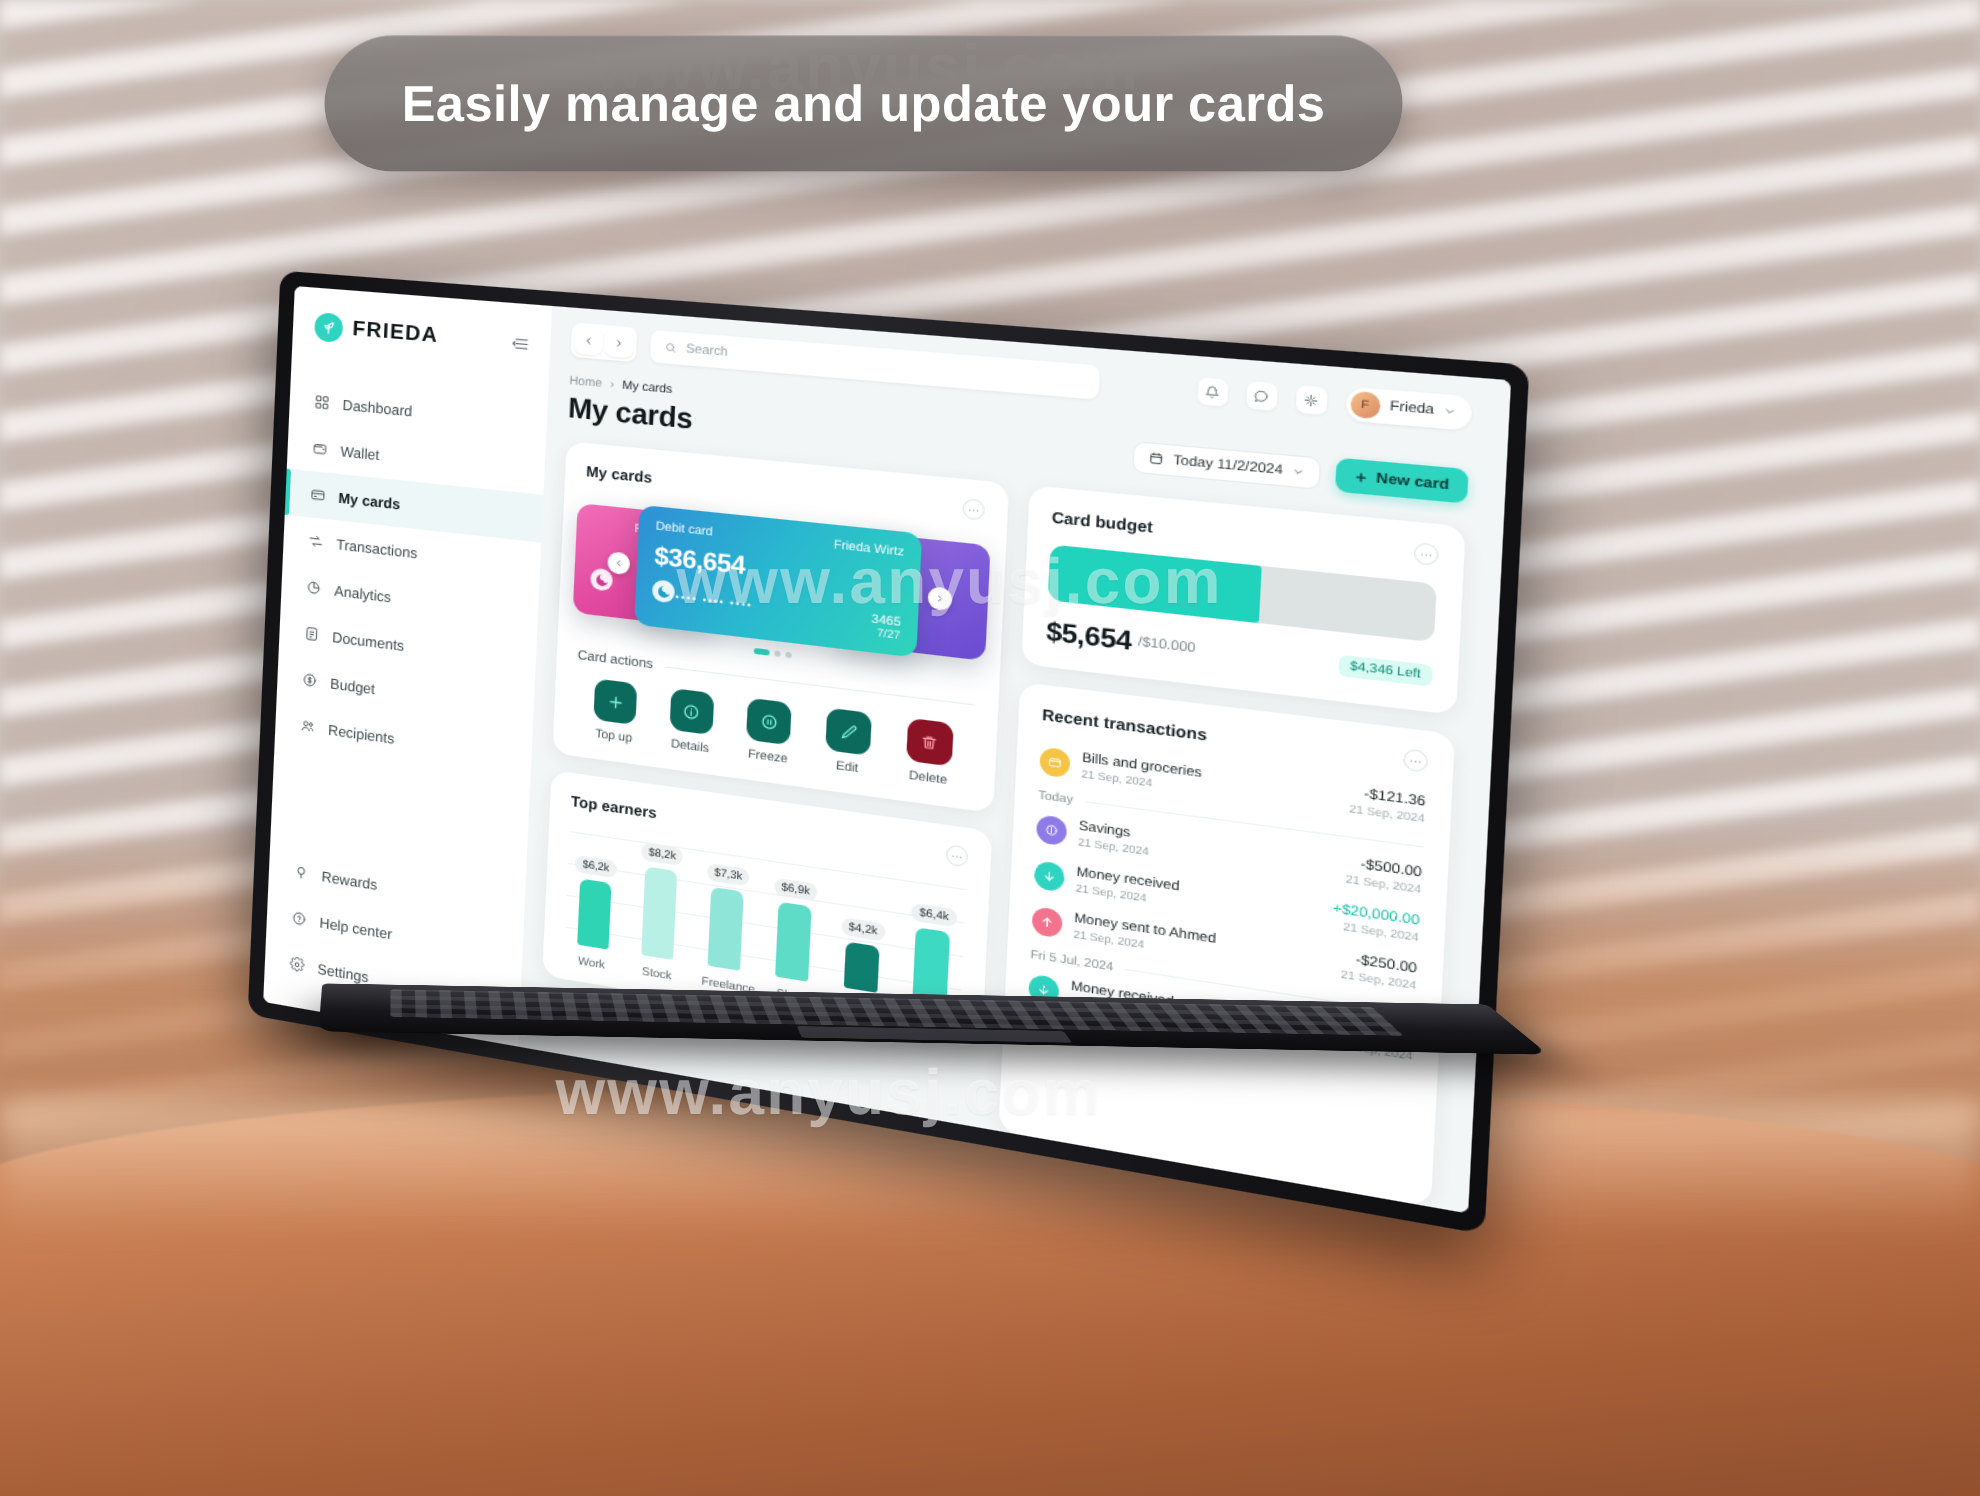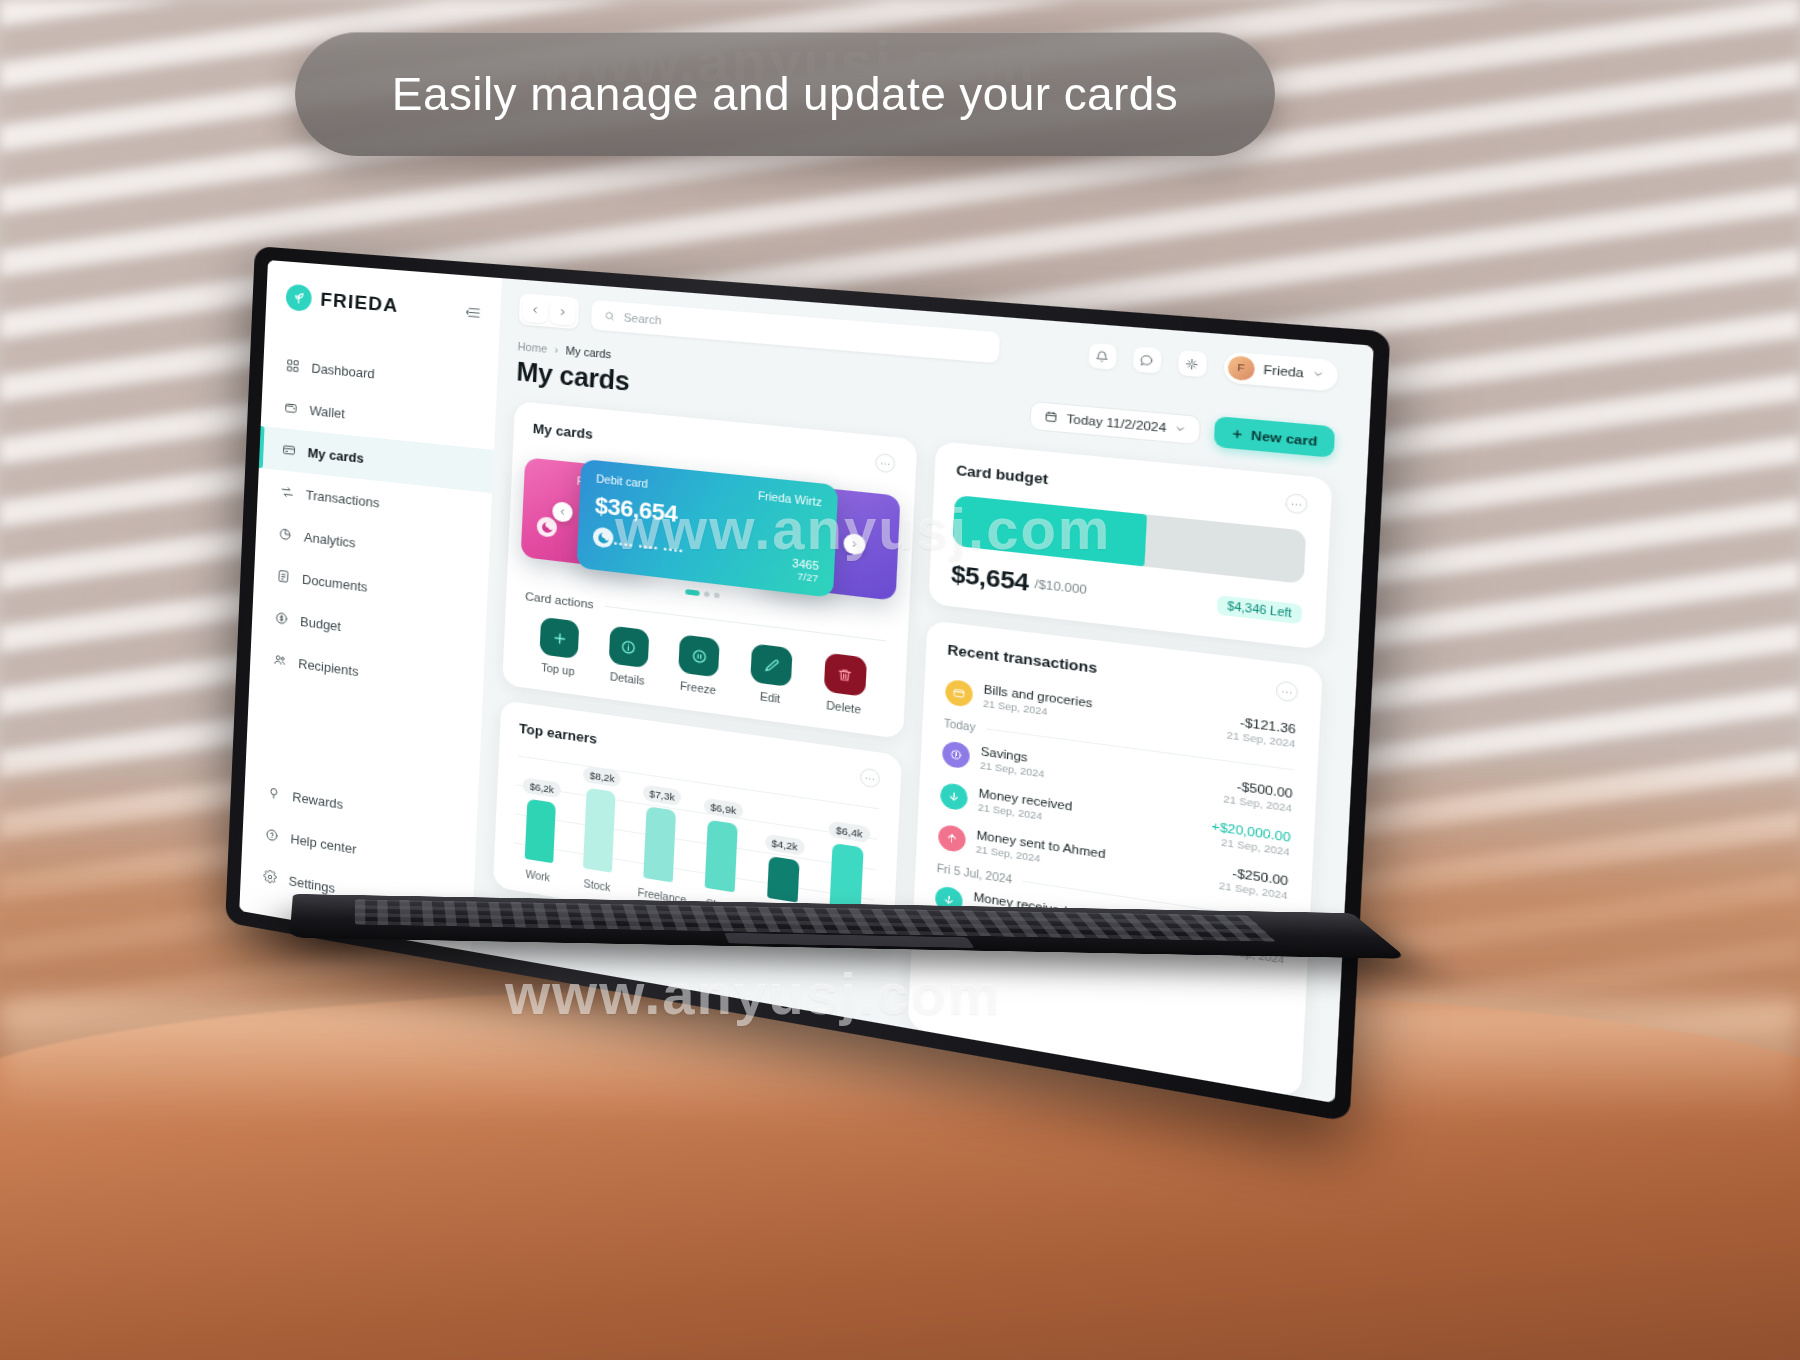--- a/index.html
+++ b/index.html
@@ -36,21 +36,21 @@
   }
 
   
   #banner {
     position:absolute; left:295px; top:32px; width:980px; height:124px;
     border-radius:62px;
     background:linear-gradient(180deg, rgba(135,130,128,.88), rgba(108,102,100,.92));
     box-shadow:0 12px 34px rgba(40,30,25,.35), inset 0 1px 0 rgba(255,255,255,.25);
     display:flex; align-items:center; justify-content:center;
   }
-  #banner-text { color:#fff; font-size:46px; letter-spacing:.4px; font-weight:400; }
+  #banner-text { color:#fff; font-size:46px; letter-spacing:.4px; font-weight:700; }
 
   
   .wm {
     position:absolute; color:rgba(255,255,255,.40); font-size:58px; font-weight:700;
     letter-spacing:2px; white-space:nowrap; pointer-events:none;
     text-shadow:0 1px 2px rgba(0,0,0,.06);
   }
   .wm1 { left:540px; top:28px; }
   .wm2 { left:615px; top:495px; color:rgba(255,255,255,.45); }
   .wm3 { left:505px; top:960px; color:rgba(255,255,255,.5); }

